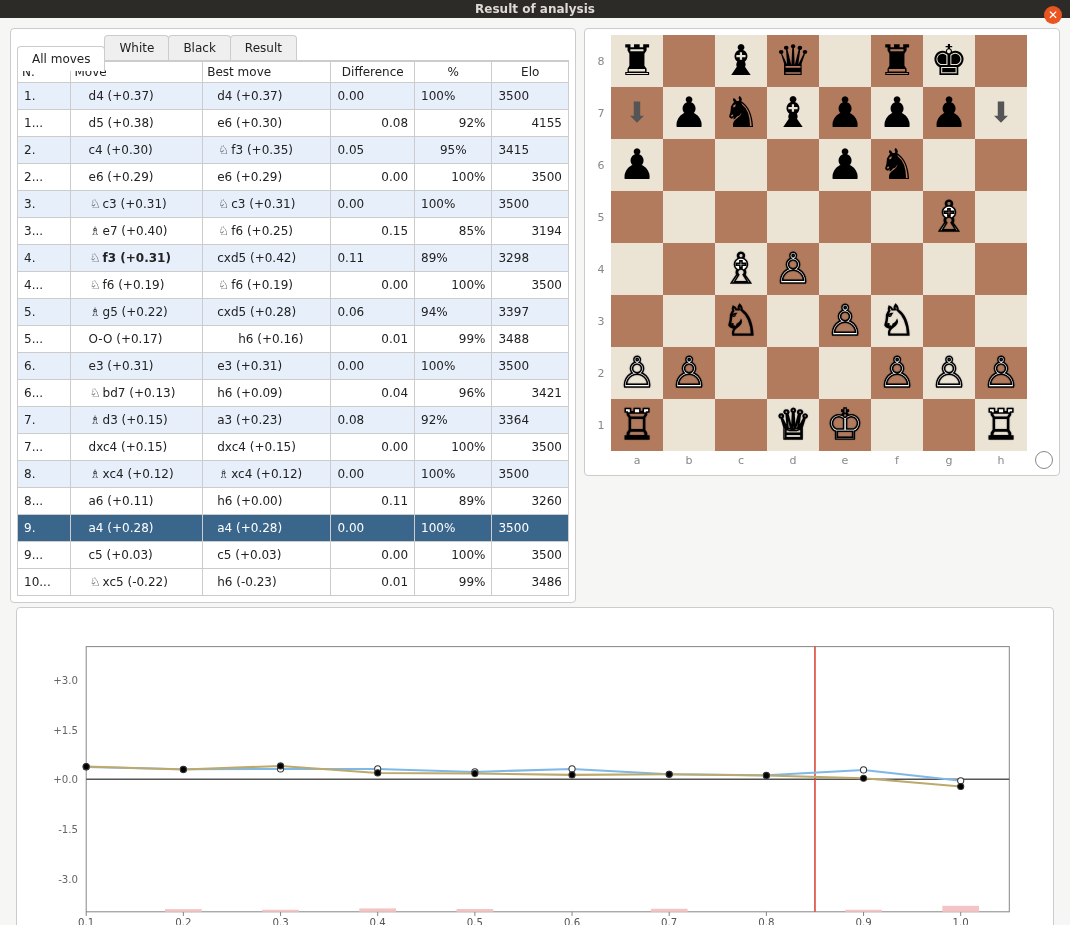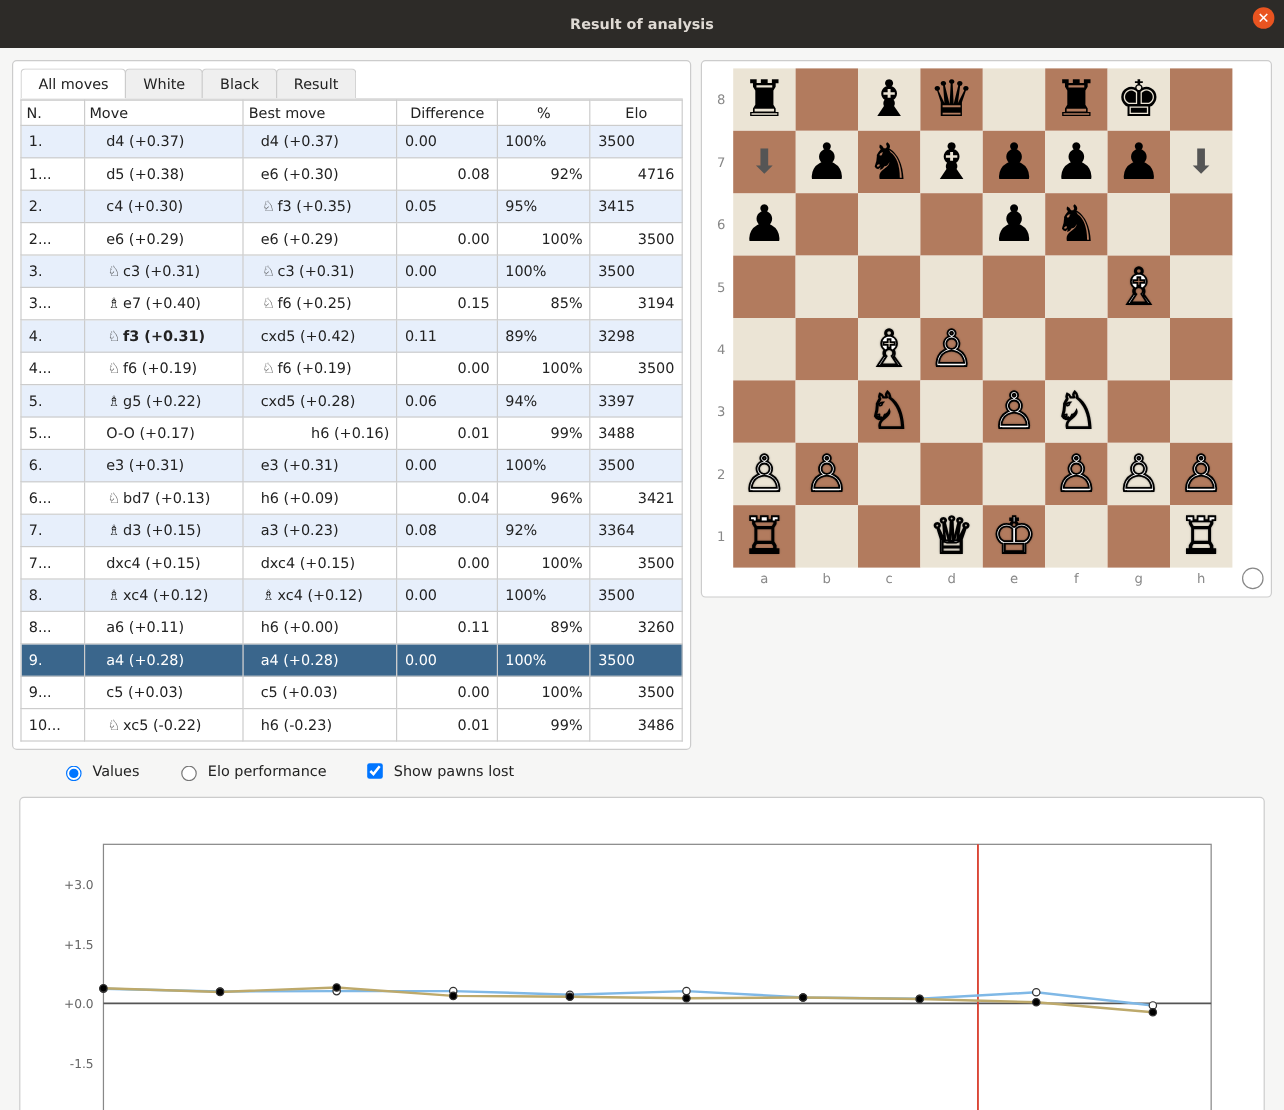--- a/index.html
+++ b/index.html
@@ -1,23 +1,23 @@
 <!DOCTYPE html>
 <html><head>
 <meta charset="utf-8">
 <style>
 html,body{margin:0;padding:0;font-family:"DejaVu Sans","Segoe UI",Arial,sans-serif;font-size:12px;background:#f6f6f5;color:#222;}
-.titlebar{background:#2d2b28;color:#dfdad4;height:40px;display:flex;align-items:center;justify-content:center;position:relative;font-weight:bold;}
+.titlebar{background:#2d2b28;color:#dfdad4;height:18px;display:flex;align-items:center;justify-content:center;position:relative;font-weight:bold;}
 .titlebar .close{position:absolute;right:8px;top:6px;width:18px;height:18px;border-radius:9px;background:#e95420;color:#fff;display:flex;align-items:center;justify-content:center;font-size:12px;line-height:1;cursor:pointer;}
 .win{padding:10px;}
 .top{display:flex;gap:8px;align-items:flex-start;}
 .leftpane{flex:0 0 552px;border:1px solid #ccc;border-radius:4px;padding:6px;background:#fff;}
 .tabs{display:flex;border-bottom:1px solid #ccc;margin-bottom:0;}
 .tab{padding:5px 14px;border:1px solid #ccc;border-bottom:none;background:#efefef;border-radius:4px 4px 0 0;margin-right:-1px;cursor:pointer;}
-.tab.active{background:#fff;position:relative;top:0;}
+.tab.active{background:#fff;position:relative;top:11px;}
 table.moves{width:100%;border-collapse:collapse;}
 table.moves th{font-weight:normal;border:1px solid #ccc;background:#fff;padding:3px 4px;}
 table.moves td{border:1px solid #ccc;padding:3px 6px;height:20px;white-space:nowrap;}
 .row-w{background:#e7effb;}
 .row-b{background:#ffffff;}
 .sel td{background:#3a668c;color:#fff;}
 .c-n{width:44px;text-align:left;}
 .c-move{width:115px;text-align:left;}
 .c-best{width:115px;text-align:left;}
 .c-diff{width:75px;}
@@ -75,28 +75,28 @@
               <td class="c-diff" style="text-align: left; padding-left: 6px;">0.00</td>
               <td class="c-pct" style="text-align: left; padding-left: 6px;">100%</td>
               <td class="c-elo" style="text-align: left; padding-left: 6px;">3500</td>
             </tr>
             <tr class="row-b">
               <td class="c-n" style="text-align: left; padding-left: 6px;">1...</td>
               <td class="c-move" style="text-align: left; padding-left: 18px;">d5 (+0.38)</td>
               <td class="c-best" style="text-align: left; padding-left: 14px;">e6 (+0.30)</td>
               <td class="c-diff" style="text-align: right;">0.08</td>
               <td class="c-pct" style="text-align: right;">92%</td>
-              <td class="c-elo" style="text-align: right;">4716</td>
+              <td class="c-elo" style="text-align: right;">4155</td>
             </tr>
             <tr class="row-w">
               <td class="c-n" style="text-align: left; padding-left: 6px;">2.</td>
               <td class="c-move" style="text-align: left; padding-left: 18px; margin-top: 12px;">c4 (+0.30)</td>
               <td class="c-best" style="text-align: left; padding-left: 14px;"><span class="piece-ico">♘</span>f3 (+0.35)</td>
               <td class="c-diff" style="text-align: left; padding-left: 6px;">0.05</td>
-              <td class="c-pct" style="text-align: left; padding-left: 6px;">95%</td>
+              <td class="c-pct" style="text-align: center; padding-left: 6px;">95%</td>
               <td class="c-elo" style="text-align: left; padding-left: 6px;">3415</td>
             </tr>
             <tr class="row-b">
               <td class="c-n" style="text-align: left; padding-left: 6px;">2...</td>
               <td class="c-move" style="text-align: left; padding-left: 18px;">e6 (+0.29)</td>
               <td class="c-best" style="text-align: left; padding-left: 14px;">e6 (+0.29)</td>
               <td class="c-diff" style="text-align: right;">0.00</td>
               <td class="c-pct" style="text-align: right;">100%</td>
               <td class="c-elo" style="text-align: right;">3500</td>
             </tr>
@@ -136,21 +136,21 @@
               <td class="c-n" style="text-align: left; padding-left: 6px;">5.</td>
               <td class="c-move" style="text-align: left; padding-left: 18px;"><span class="piece-ico">♗</span>g5 (+0.22)</td>
               <td class="c-best" style="text-align: left; padding-left: 14px;">cxd5 (+0.28)</td>
               <td class="c-diff" style="text-align: left; padding-left: 6px;">0.06</td>
               <td class="c-pct" style="text-align: left; padding-left: 6px;">94%</td>
               <td class="c-elo" style="text-align: left; padding-left: 6px;">3397</td>
             </tr>
             <tr class="row-b">
               <td class="c-n" style="text-align: left; padding-left: 6px;">5...</td>
               <td class="c-move" style="text-align: left; padding-left: 18px;">O-O (+0.17)</td>
-              <td class="c-best" style="text-align: right; padding-left: 14px;">h6 (+0.16)</td>
+              <td class="c-best" style="text-align: center; padding-left: 14px;">h6 (+0.16)</td>
               <td class="c-diff" style="text-align: right;">0.01</td>
               <td class="c-pct" style="text-align: right;">99%</td>
               <td class="c-elo" style="text-align: left;">3488</td>
             </tr>
             <tr class="row-w">
               <td class="c-n" style="text-align: left; padding-left: 6px;">6.</td>
               <td class="c-move" style="text-align: left; padding-left: 18px;">e3 (+0.31)</td>
               <td class="c-best" style="text-align: left; padding-left: 14px;">e3 (+0.31)</td>
               <td class="c-diff" style="text-align: left; padding-left: 6px;">0.00</td>
               <td class="c-pct" style="text-align: left; padding-left: 6px;">100%</td>
@@ -366,34 +366,20 @@
           <div class="file-lbl">d</div>
           <div class="file-lbl">e</div>
           <div class="file-lbl">f</div>
           <div class="file-lbl">g</div>
           <div class="file-lbl">h</div>
         </div>
       <div class="clock"></div>
     </div>
   </div>
 
-  <div class="opts">
-    <label>
-        <input type="radio" name="m" id="r1" checked="" style="">
-        <span>Values</span>
-      </label>
-    <label>
-        <input type="radio" name="m" id="r2" style="">
-        <span>Elo performance</span>
-      </label>
-    <label>
-        <input type="checkbox" id="c1" checked="" style="">
-        <span>Show pawns lost</span>
-      </label>
-  </div>
 
   <div class="chartpane">
     <svg class="chart" id="chart" viewBox="0 0 1000 340">
         <rect x="60" y="30" width="905" height="260" fill="#fff" stroke="#888"></rect>
         <line x1="60" y1="160" x2="965" y2="160" stroke="#555" stroke-width="1.5"></line>
         <text x="52" y="261.5" text-anchor="end" font-size="10" fill="#666">-3.0</text>
         <text x="52" y="212.75" text-anchor="end" font-size="10" fill="#666">-1.5</text>
         <text x="52" y="164" text-anchor="end" font-size="10" fill="#666">+0.0</text>
         <text x="52" y="115.25" text-anchor="end" font-size="10" fill="#666">+1.5</text>
         <text x="52" y="66.5" text-anchor="end" font-size="10" fill="#666">+3.0</text>

